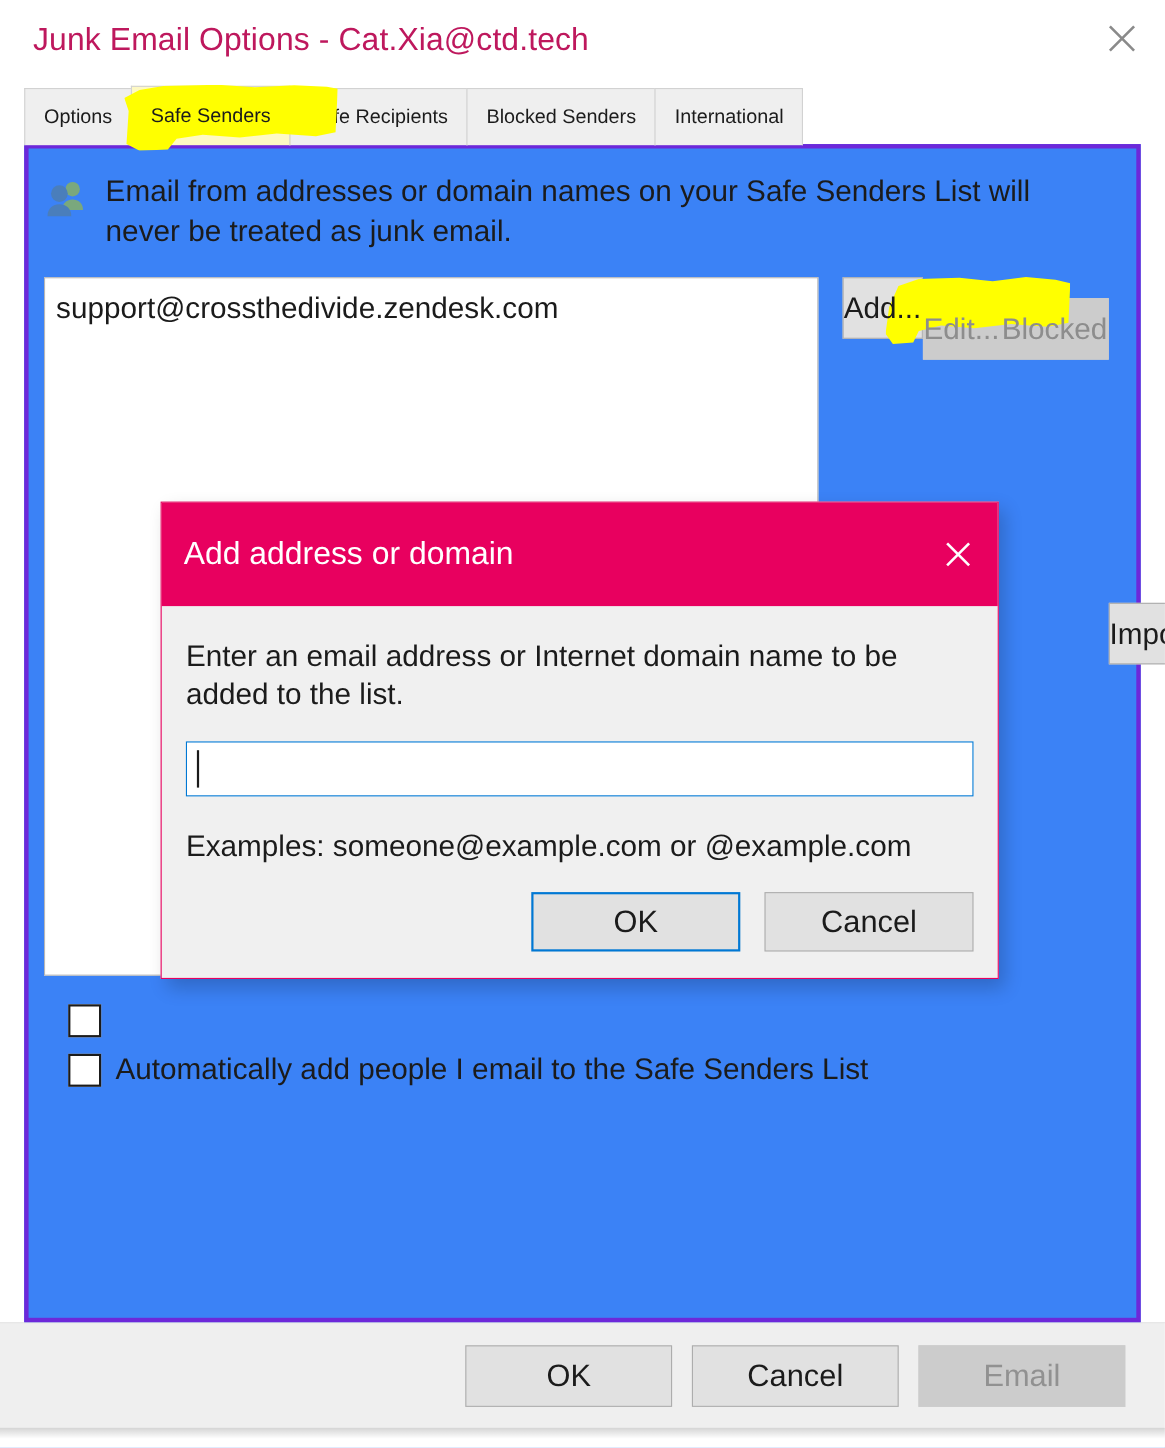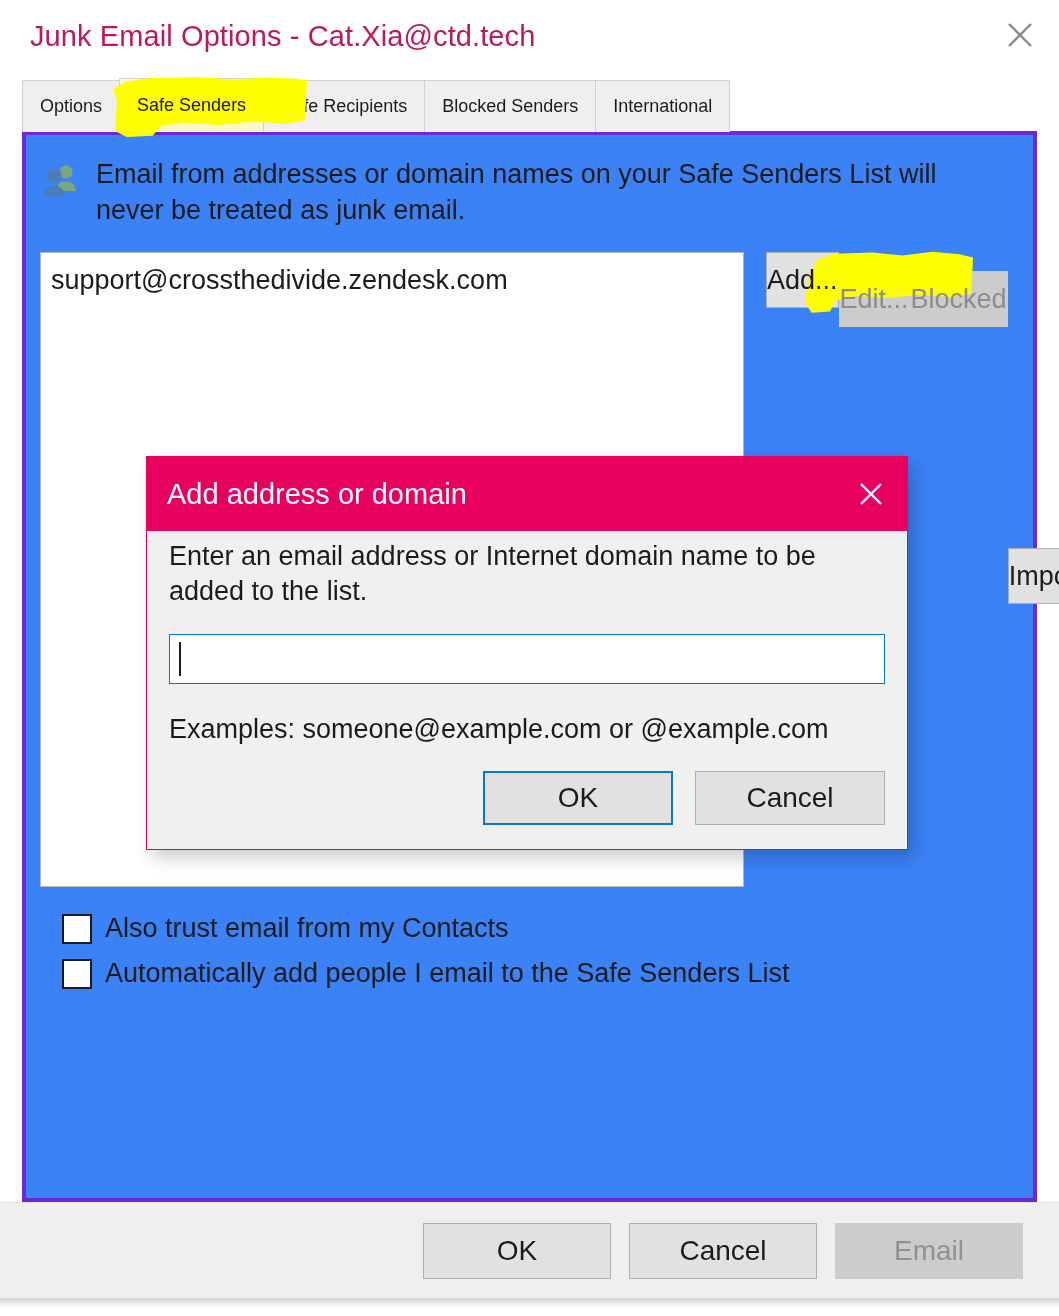--- a/index.html
+++ b/index.html
@@ -234,37 +234,37 @@
   .modal {
     position: absolute;
     left: 146px; top: 456px;
     width: 762px;
     background: #f0f0f0;
     border: 1px solid #e8005f;
     z-index: 50;
     box-shadow: 6px 8px 16px rgba(0,0,0,0.20);
   }
   .modal-title {
-    height: 74px;
+    height: 94px;
     background: #e8005f;
     display: flex; align-items: center;
     padding: 0 14px 0 20px;
     justify-content: space-between;
   }
   .modal-title .mt-text {
     color: #ffffff;
     font-size: 29px;
     white-space: nowrap;
   }
   .modal-close {
     width: 44px; height: 44px;
     display: flex; align-items: center; justify-content: center;
     cursor: pointer;
   }
-  .modal-body { padding: 8px 22px 20px 22px; }
+  .modal-body { padding: 28px 22px 20px 22px; }
   .modal-prompt {
     font-size: 27px;
     line-height: 1.3;
     color: #1b1b1b;
     max-width: 720px;
   }
   .modal-input {
     margin-top: 25px;
     height: 50px;
     background: #ffffff;
@@ -373,21 +373,20 @@
         </div>
         <div class="btn">
           <span class="btn-label">Export to File...</span>
         </div>
       </div>
     </div>
 
     <div class="checks">
       <div class="checkrow">
         <span class="cbox"></span>
-        <span class="cblabel">Also trust email from my Contacts</span>
       </div>
       <div class="checkrow">
         <span class="cbox"></span>
         <span class="cblabel">Automatically add people I email to the Safe Senders List</span>
       </div>
     </div>
 
   </div>
 
   <div class="footer">

